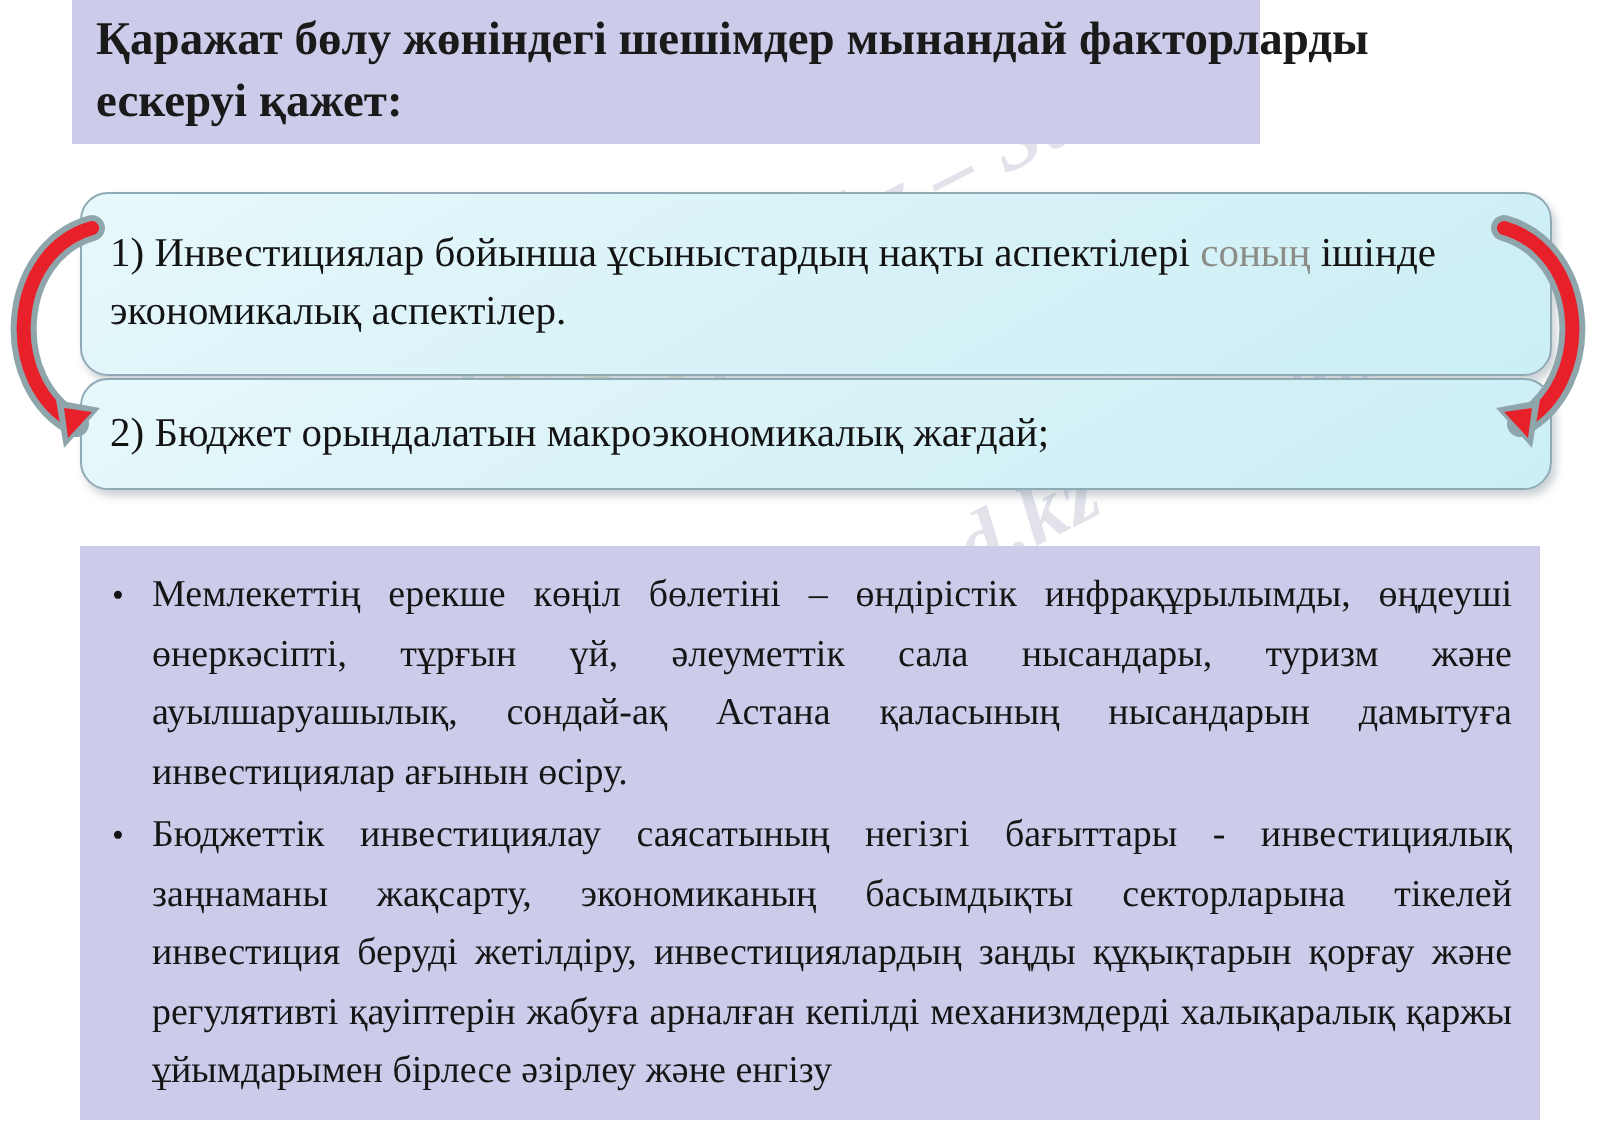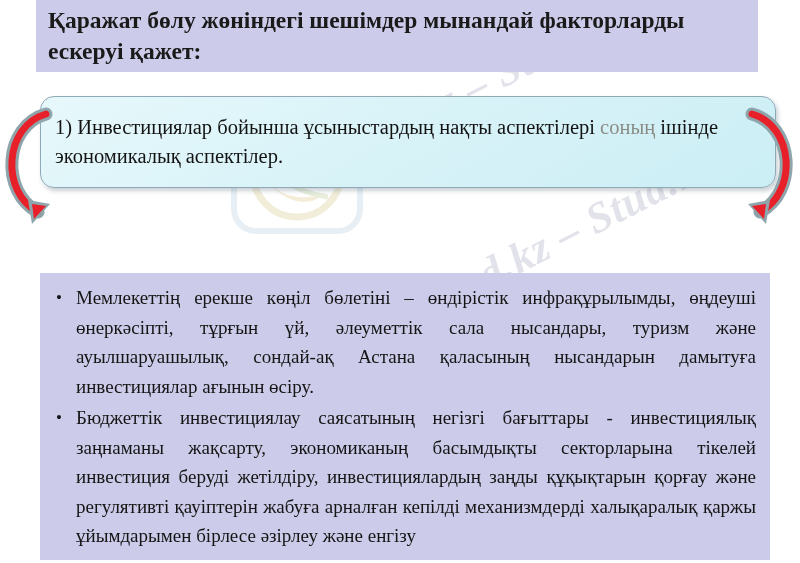--- a/index.html
+++ b/index.html
@@ -43,21 +43,21 @@
     width: 150px;
     height: 165px;
     opacity: 0.33;
   }
 
   
   .header-band {
     position: absolute;
     left: 36px;
     top: 0px;
-    width: 722px;
+    width: 594px;
     height: 72px;
     background: #ccccea;
     z-index: 3;
   }
   .header-title {
     position: absolute;
     left: 12px;
     top: 5px;
     width: 660px;
     font-size: 23.5px;
@@ -174,20 +174,23 @@
   </svg>
 
   <div class="callout callout-1">
     <div>
       <span>1) Инвестициялар бойынша ұсыныстардың нақты аспектілері</span>
       <span class="muted-word">соның</span>
       <span>ішінде экономикалық аспектілер.</span>
     </div>
   </div>
 
+  <div class="callout callout-2">
+    <div>2) Бюджет орындалатын макроэкономикалық жағдай;</div>
+  </div>
 
   <div class="bullet-panel">
     <ul class="bullet-list">
       <li class="bullet-item">
         <span>Мемлекеттің ерекше көңіл бөлетіні – өндірістік инфрақұрылымды, өңдеуші өнеркәсіпті, тұрғын үй, әлеуметтік сала нысандары, туризм және ауылшаруашылық, сондай-ақ Астана қаласының нысандарын дамытуға инвестициялар ағынын өсіру.</span>
       </li>
       <li class="bullet-item">
         <span>Бюджеттік инвестициялау саясатының негізгі бағыттары - инвестициялық заңнаманы жақсарту, экономиканың басымдықты секторларына тікелей инвестиция беруді жетілдіру, инвестициялардың заңды құқықтарын қорғау және регулятивті қауіптерін жабуға арналған кепілді механизмдерді халықаралық қаржы ұйымдарымен бірлесе әзірлеу және енгізу</span>
       </li>
     </ul>

